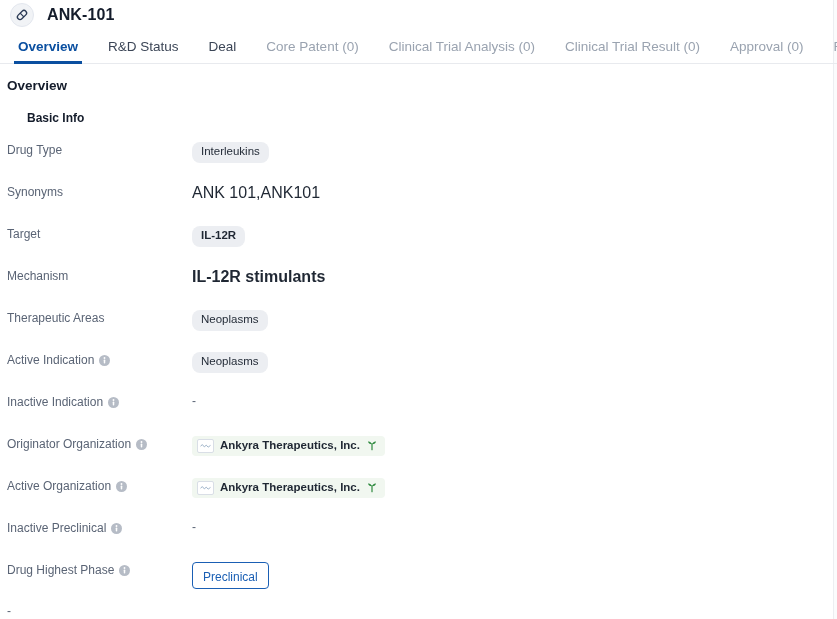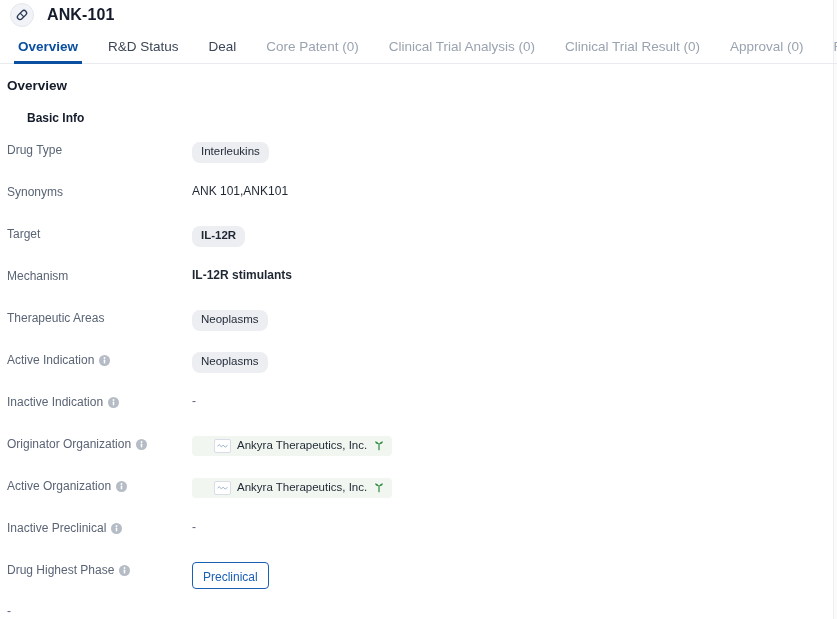--- a/index.html
+++ b/index.html
@@ -135,33 +135,34 @@
   .tag {
     display: inline-block;
     background: #eceef2;
     border-radius: 8px;
     padding: 4px 9px 5px;
     font-size: 11.5px;
     color: #1f2733;
     line-height: 1;
   }
   .tag.bold { font-weight: bold; }
-  .plain { font-size: 12px; color: #1f2733; }
+  .plain { font-size: 16px; color: #1f2733; }
   .plain.bold { font-weight: bold; }
   .dash { font-size: 12px; color: #5a6475; }
 
   .org-tag {
     display: inline-flex;
     align-items: center;
     background: #f1f7f0;
     border-radius: 4px;
-    padding: 3px 7px 3px 22px;
+    padding: 3px 7px 3px 5px;
     font-size: 11.5px;
     color: #1f2733;
     line-height: 1;
+    font-weight: bold;
   }
   .org-logo {
     width: 15px;
     height: 12px;
     border: 1px solid #d9dee6;
     border-radius: 2px;
     background: #ffffff;
     margin-right: 6px;
     flex: 0 0 auto;
     display: flex;

